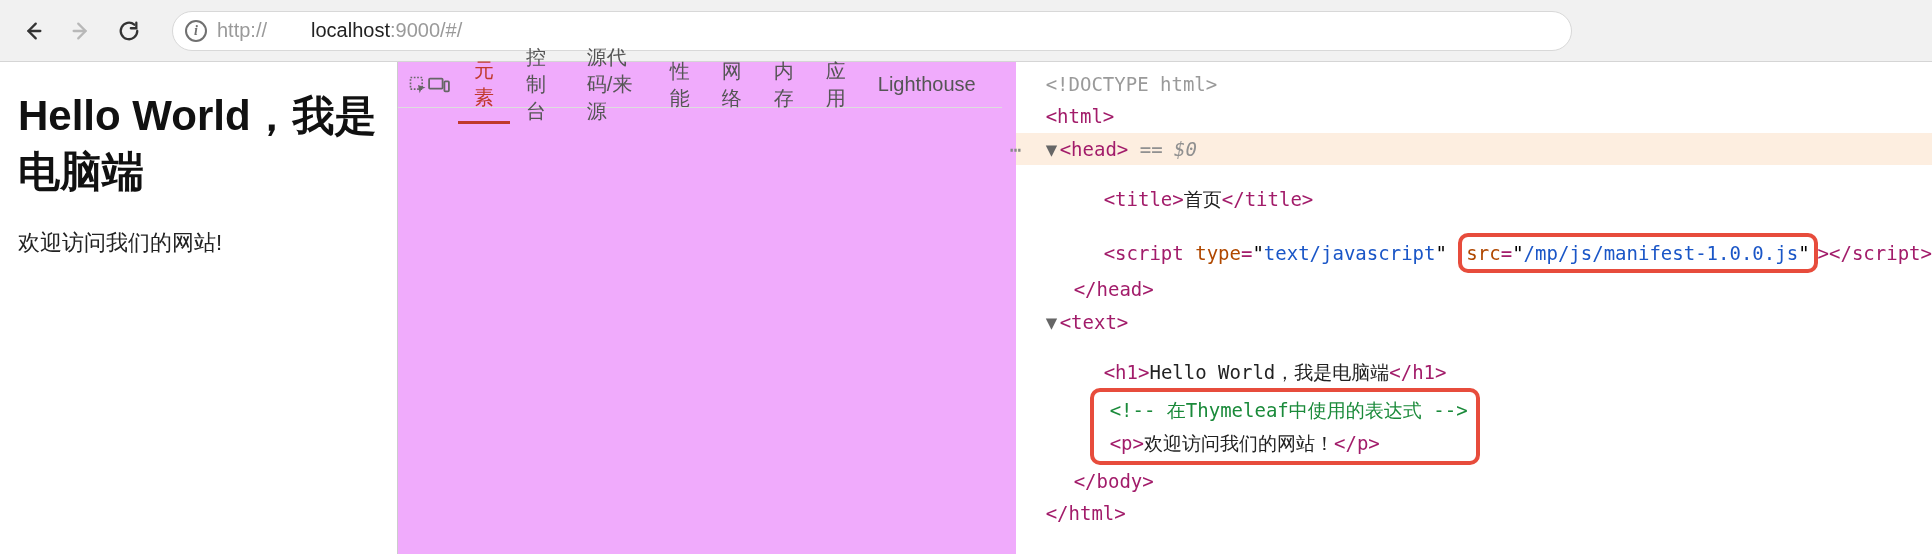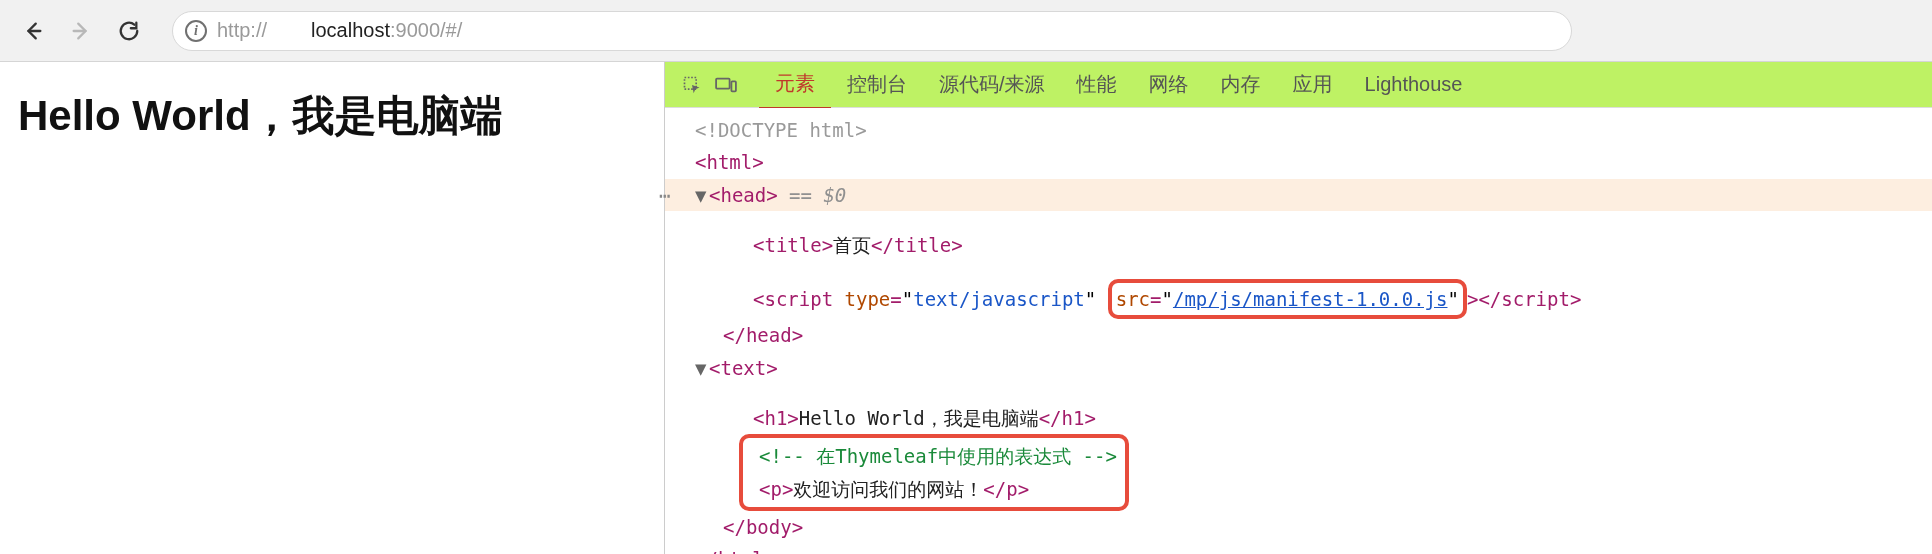--- a/index.html
+++ b/index.html
@@ -82,23 +82,24 @@
       margin-bottom: 28px;
     }
     .page-area p {
       font-size: 22px;
       color: #222;
     }
 
     
     .devtools {
       flex: 1;
-      background: #bef264;
-      display: flex;
-      flex-direction: column;
+      background: #f0abfc;
+      display: flex;
+      flex-direction: row;
+      gap: 14px;
     }
     .dt-toolbar {
       height: 46px;
       display: flex;
       align-items: center;
       border-bottom: 1px solid #ddd;
       padding: 0 10px;
       gap: 0;
       font-size: 20px;
       color: #555;
@@ -142,21 +143,21 @@
       left: -6px;
       color: #888;
     }
     .tri { color: #666; display:inline-block; width: 14px; }
     
     .syn-doctype { color: #9a9a9a; }
     .syn-tag { color: #a21c6a; }
     .syn-angle { color: #a21c6a; }
     .syn-attr-name { color: #b04800; }
     .syn-attr-val { color: #1a56c7; }
-    .syn-attr-link { color: #1a56c7; text-decoration: underline; }
+    .syn-attr-link { color: #1a56c7; }
     .syn-text { color: #222; }
     .syn-comment { color: #1a8a3a; }
     .syn-eq0 { color: #909090; font-style: italic; }
 
     .redbox {
       border: 4px solid #e74c3c;
       border-radius: 10px;
       padding: 0 4px;
       display: inline-block;
     }
@@ -198,20 +199,21 @@
     <span class="url-text">
       <span class="full">http://</span><span class="host">localhost</span><span class="full">:9000/#/</span>
     </span>
   </div>
 </div>
 
 <div class="split">
 
   <div class="page-area">
     <h1>Hello World，我是电脑端</h1>
+    <p>欢迎访问我们的网站!</p>
   </div>
 
   <div class="devtools">
     <div class="dt-toolbar">
       <div class="dt-icon">
         <svg width="20" height="20" viewBox="0 0 24 24" fill="none" stroke="#666" stroke-width="2">
             <rect x="3" y="3" width="14" height="14" stroke-dasharray="2 2"></rect>
             <path d="M12 12 L21 15 L16 17 L14 22 Z" fill="#666" stroke="none"></path>
           </svg>
       </div>

